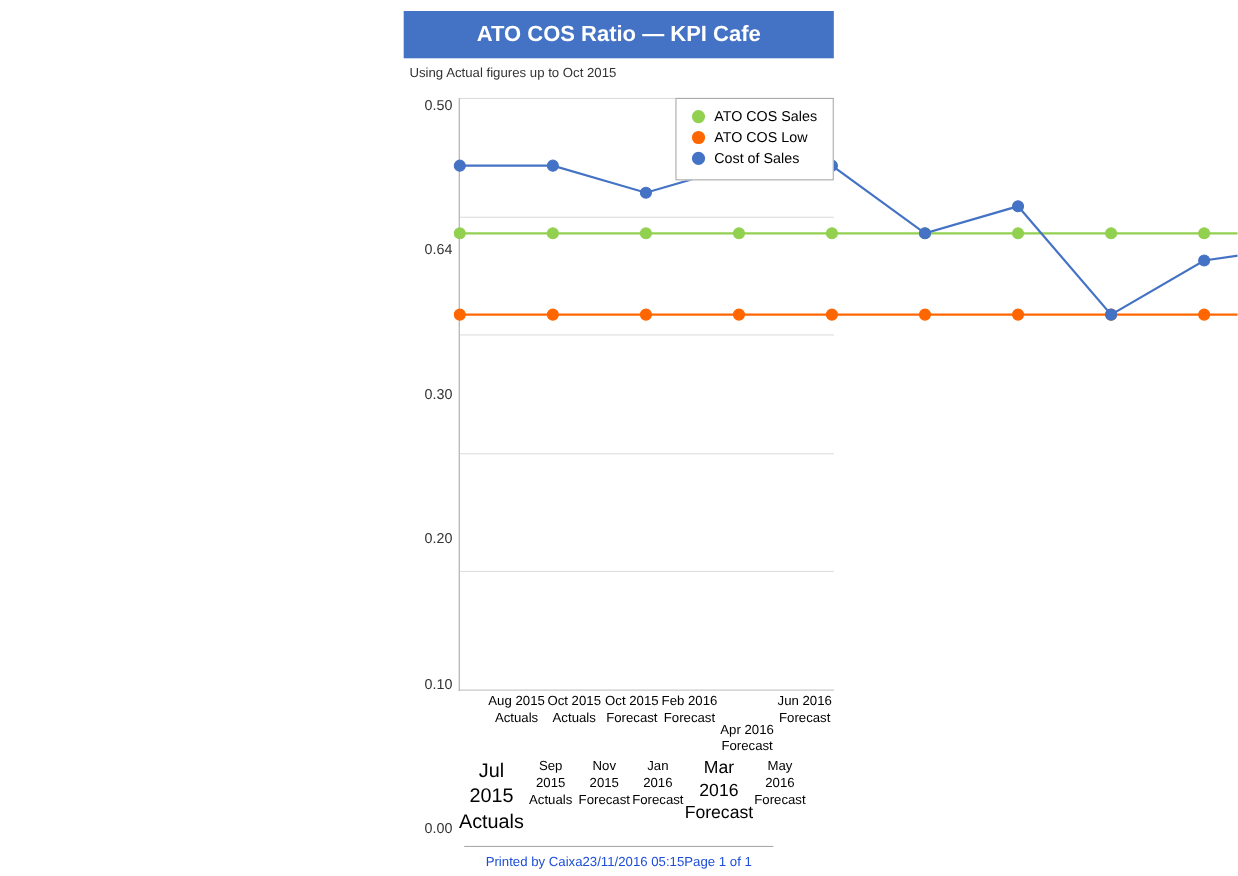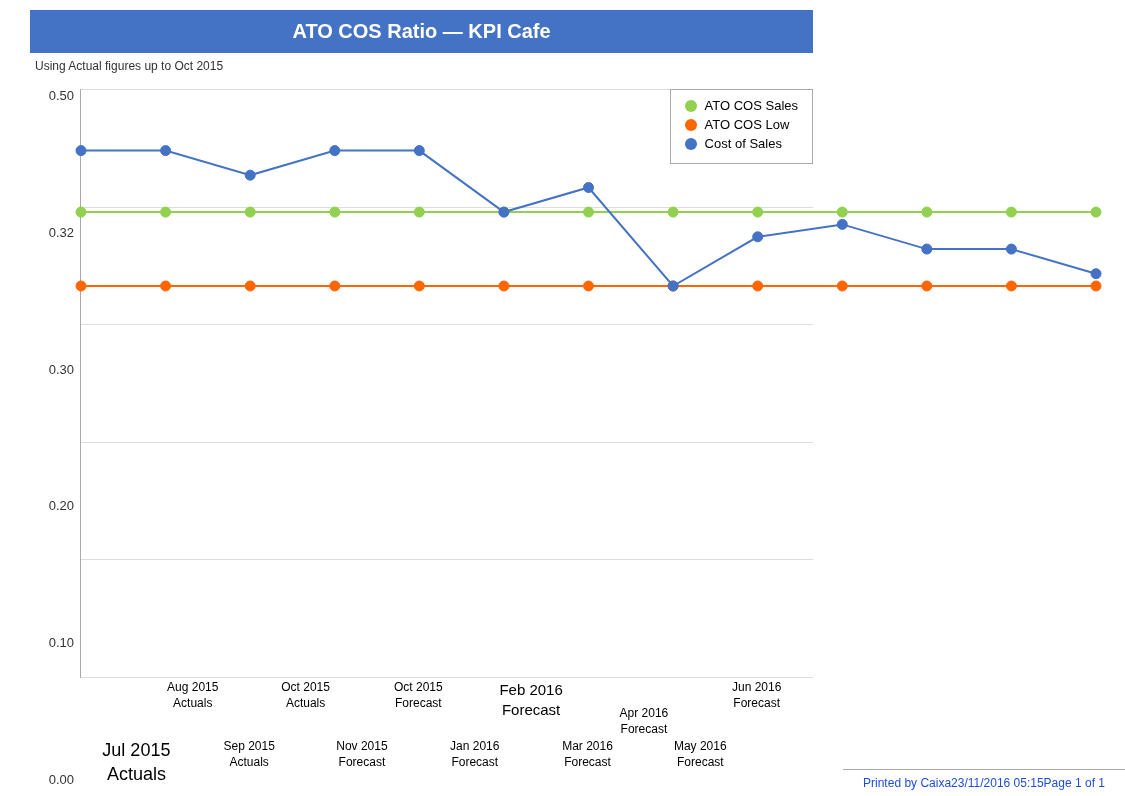--- a/index.html
+++ b/index.html
@@ -9,21 +9,22 @@
       width: 1125px;
       height: 796px;
       overflow: hidden;
       position: relative;
     }
     .page {
       width: 1125px;
       height: 796px;
       background: #fff;
       display: flex;
-      flex-direction: row;
+      flex-direction: column;
+      align-items: center;
     }
     .chart-container {
       flex: 1;
       padding: 10px 30px 10px 30px;
       display: flex;
       flex-direction: column;
     }
     .chart-title-bar {
       background: #4472C4;
       color: #fff;
@@ -120,21 +121,21 @@
 <div class="page">
   <div class="chart-container">
     <div class="chart-title-bar">ATO COS Ratio — KPI Cafe</div>
     <div class="subtitle">Using Actual figures up to Oct 2015</div>
 
     <div class="chart-area">
 
       <div class="y-axis">
 
         <span class="y-label">0.50</span>
-        <span class="y-label">0.32</span>
+        <span class="y-label">0.64</span>
         <span class="y-label">0.30</span>
         <span class="y-label">0.20</span>
         <span class="y-label">0.10</span>
         <span class="y-label">0.00</span>
       </div>
 
       <div class="chart-inner">
         <div class="grid-and-lines">
 
           <div class="grid-line" style="top:0%"></div>
@@ -214,21 +215,21 @@
             <span>Actuals</span>
           </div>
           <div style="flex:2; text-align:center; font-size:12px; line-height:1.3;">
             <span>Oct 2015</span><br>
             <span>Actuals</span>
           </div>
           <div style="flex:2; text-align:center; font-size:12px; line-height:1.3;">
             <span>Oct 2015</span><br>
             <span>Forecast</span>
           </div>
-          <div style="flex:2; text-align:center; font-size:15px; line-height:1.3;">
+          <div style="flex:2; text-align:center; font-size:12px; line-height:1.3;">
             <span>Feb 2016</span><br>
             <span>Forecast</span>
           </div>
           <div style="flex:2; text-align:center; font-size:12px; line-height:1.3;margin-top:26px;">
             <span>Apr 2016</span><br>
             <span>Forecast</span>
           </div>
           <div style="flex:2; text-align:center; font-size:12px; line-height:1.3;">
             <span>Jun 2016</span><br>
             <span>Forecast</span>
@@ -244,21 +245,21 @@
             <span>Actuals</span>
           </div>
           <div style="flex:2; text-align:center; font-size:12px; line-height:1.3;">
             <span>Nov 2015</span><br>
             <span>Forecast</span>
           </div>
           <div style="flex:2; text-align:center; font-size:12px; line-height:1.3;">
             <span>Jan 2016</span><br>
             <span>Forecast</span>
           </div>
-          <div style="flex:2; text-align:center; font-size:12px; line-height:1.3;">
+          <div style="flex:2; text-align:center; font-size:16px; line-height:1.3;">
             <span>Mar 2016</span><br>
             <span>Forecast</span>
           </div>
           <div style="flex:2; text-align:center; font-size:12px; line-height:1.3;">
             <span>May 2016</span><br>
             <span>Forecast</span>
           </div>
           <div style="flex:1;"></div>
         </div>
       </div>

